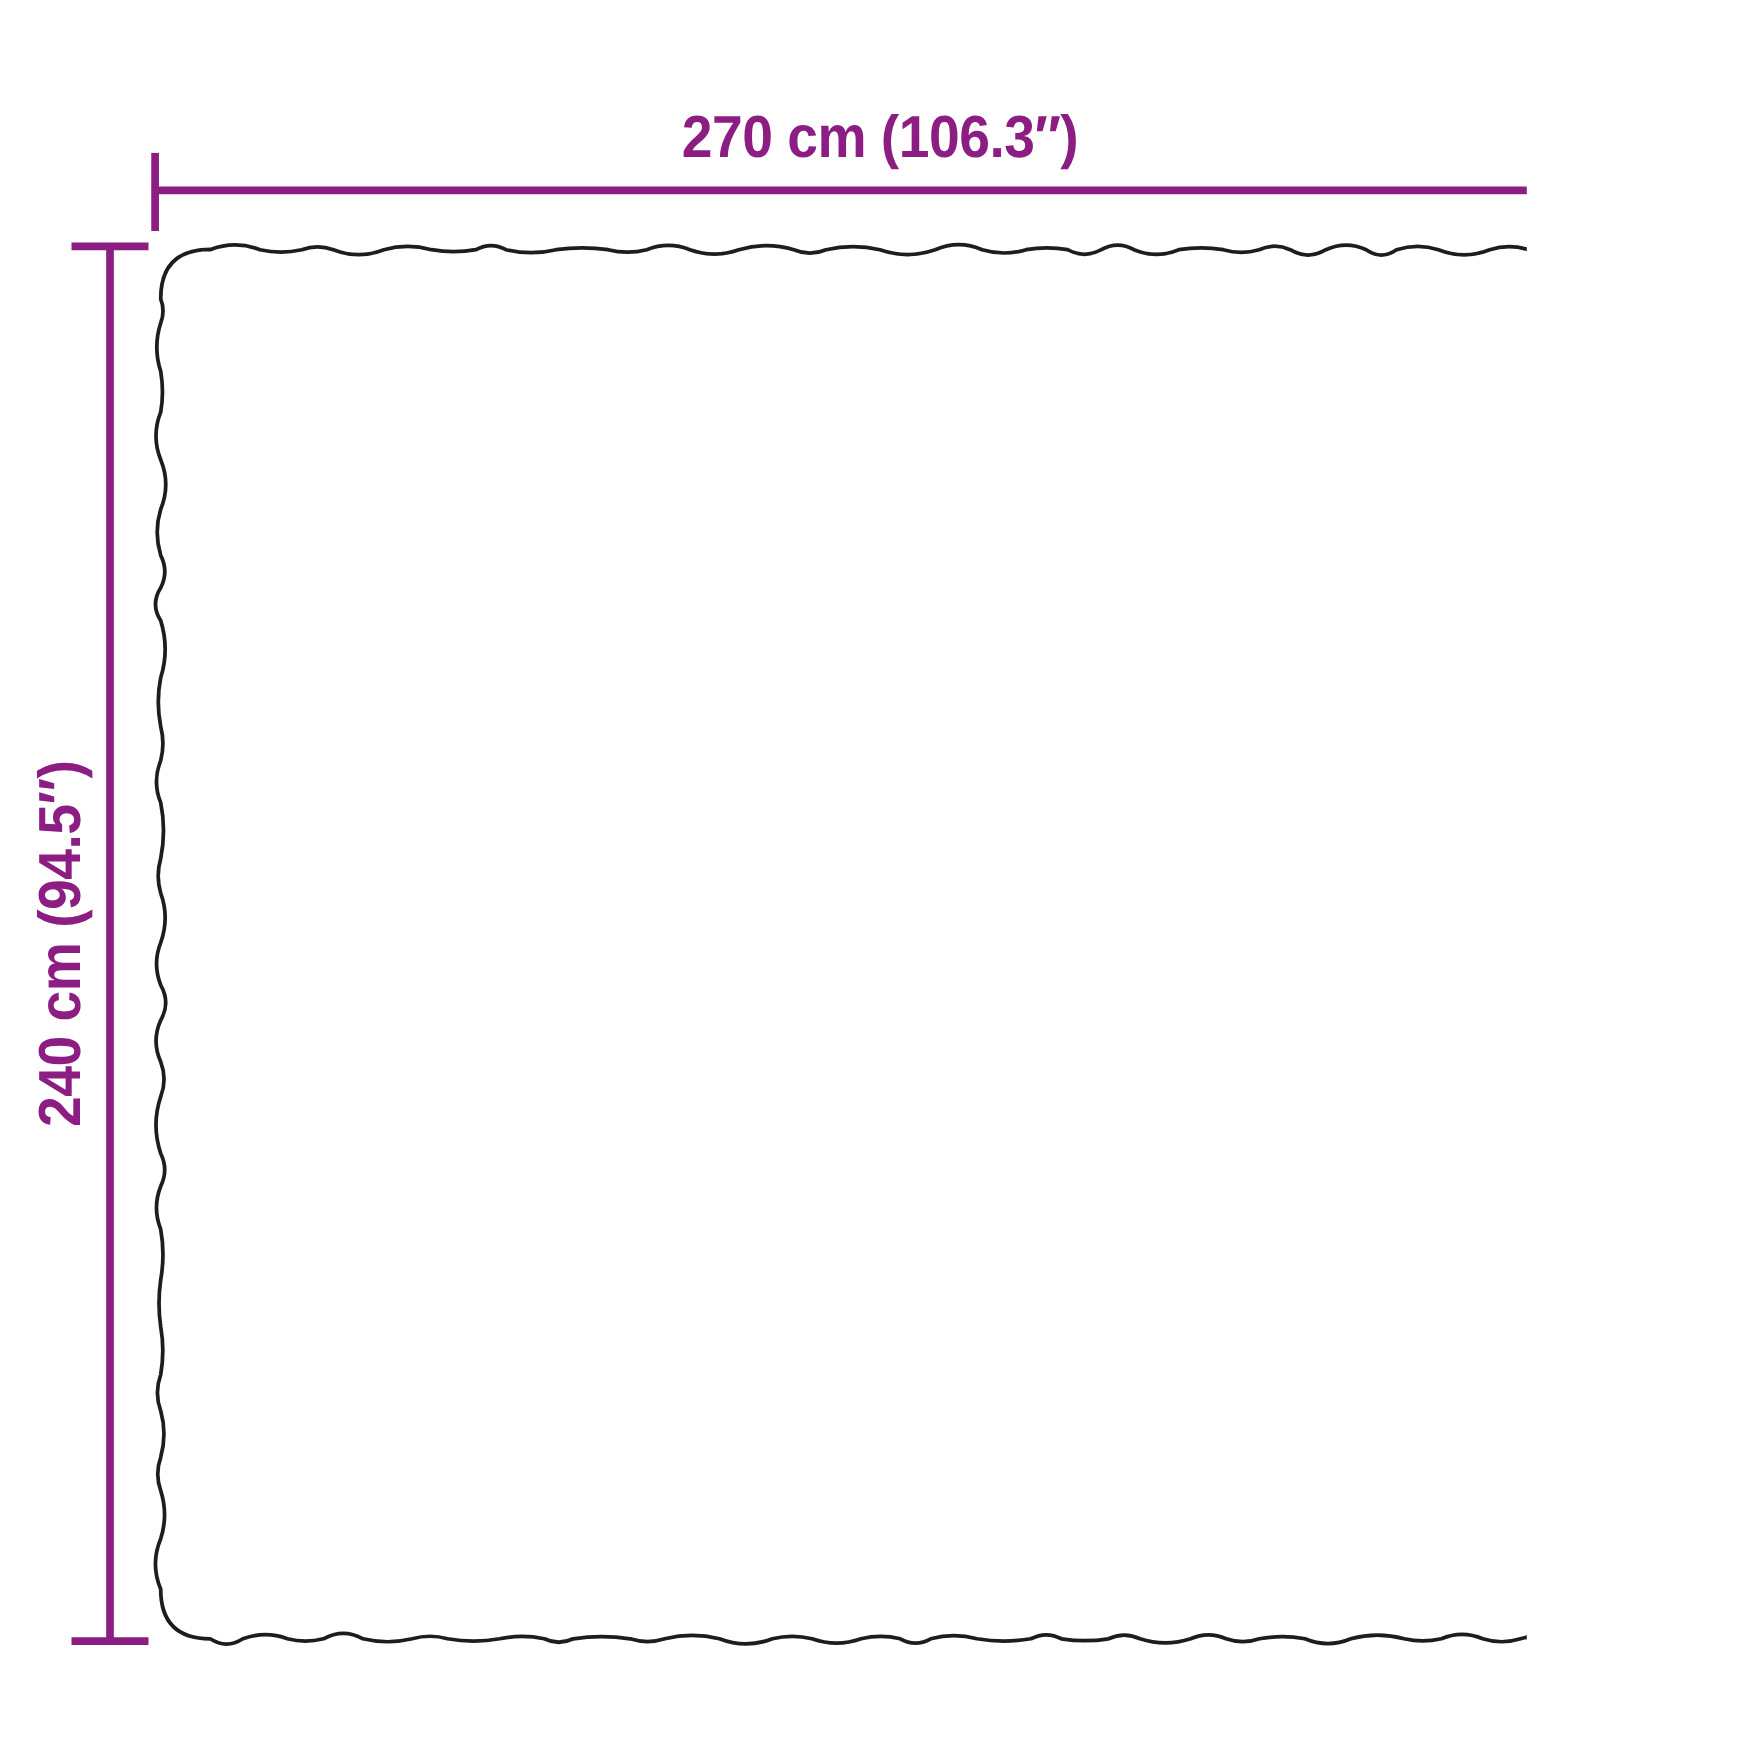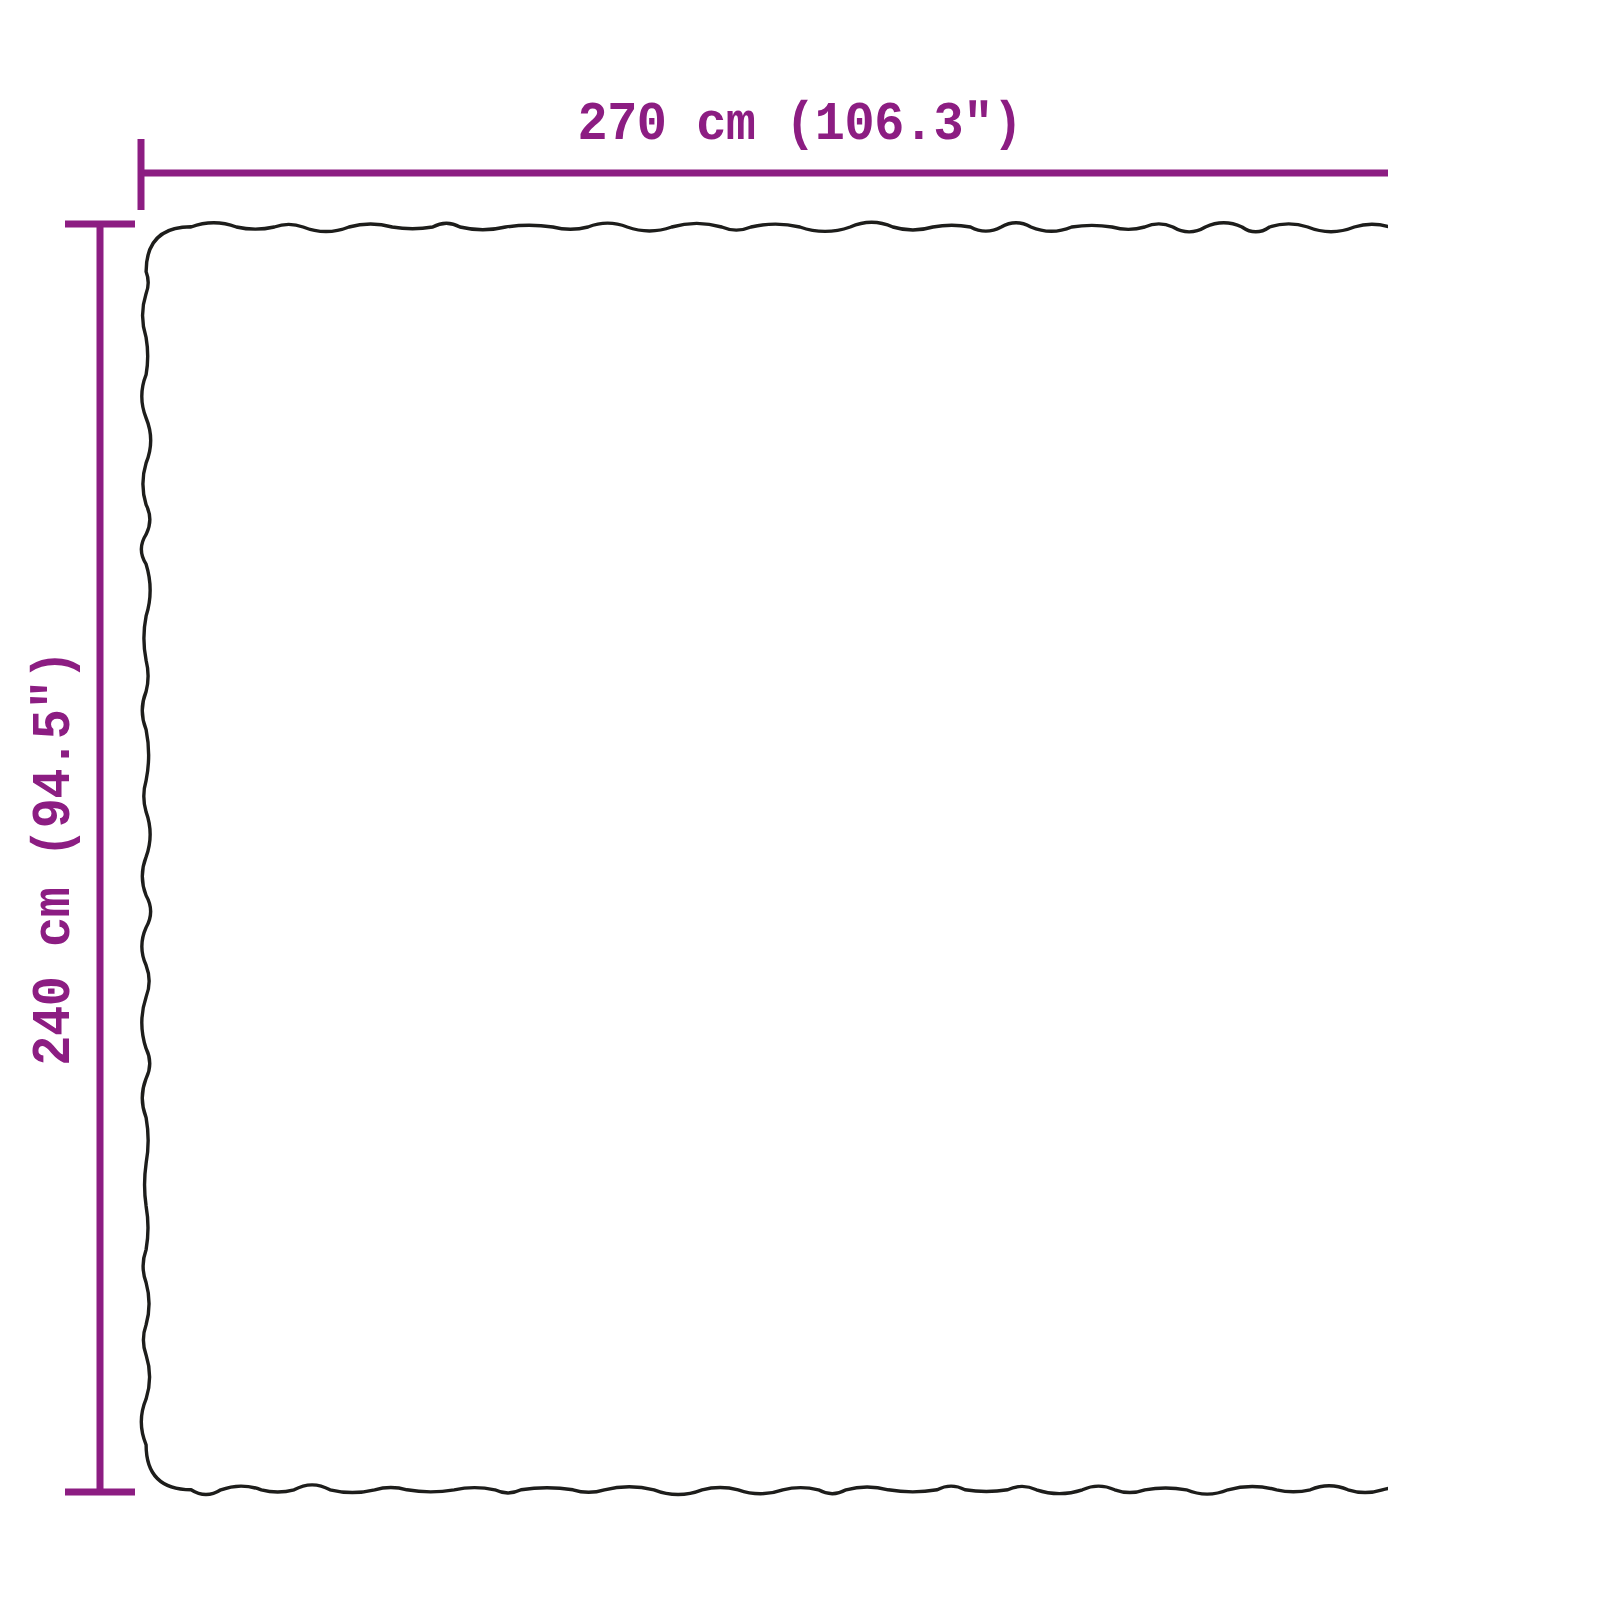--- a/index.html
+++ b/index.html
@@ -6,21 +6,21 @@
     margin: 0;
     padding: 0;
     background: #ffffff;
   }
   .stage {
     position: relative;
     width: 1388px;
     height: 1600px;
     background: var(--bg, #ffffff);
     overflow: hidden;
-    font-family: Liberation Mono, monospace;
+    font-family: Liberation Sans, sans-serif;
   }
   svg.canvas {
     position: absolute;
     left: 0;
     top: 0;
     width: 1600px;
     height: 1600px;
     display: block;
   }
   .dim-stroke {

